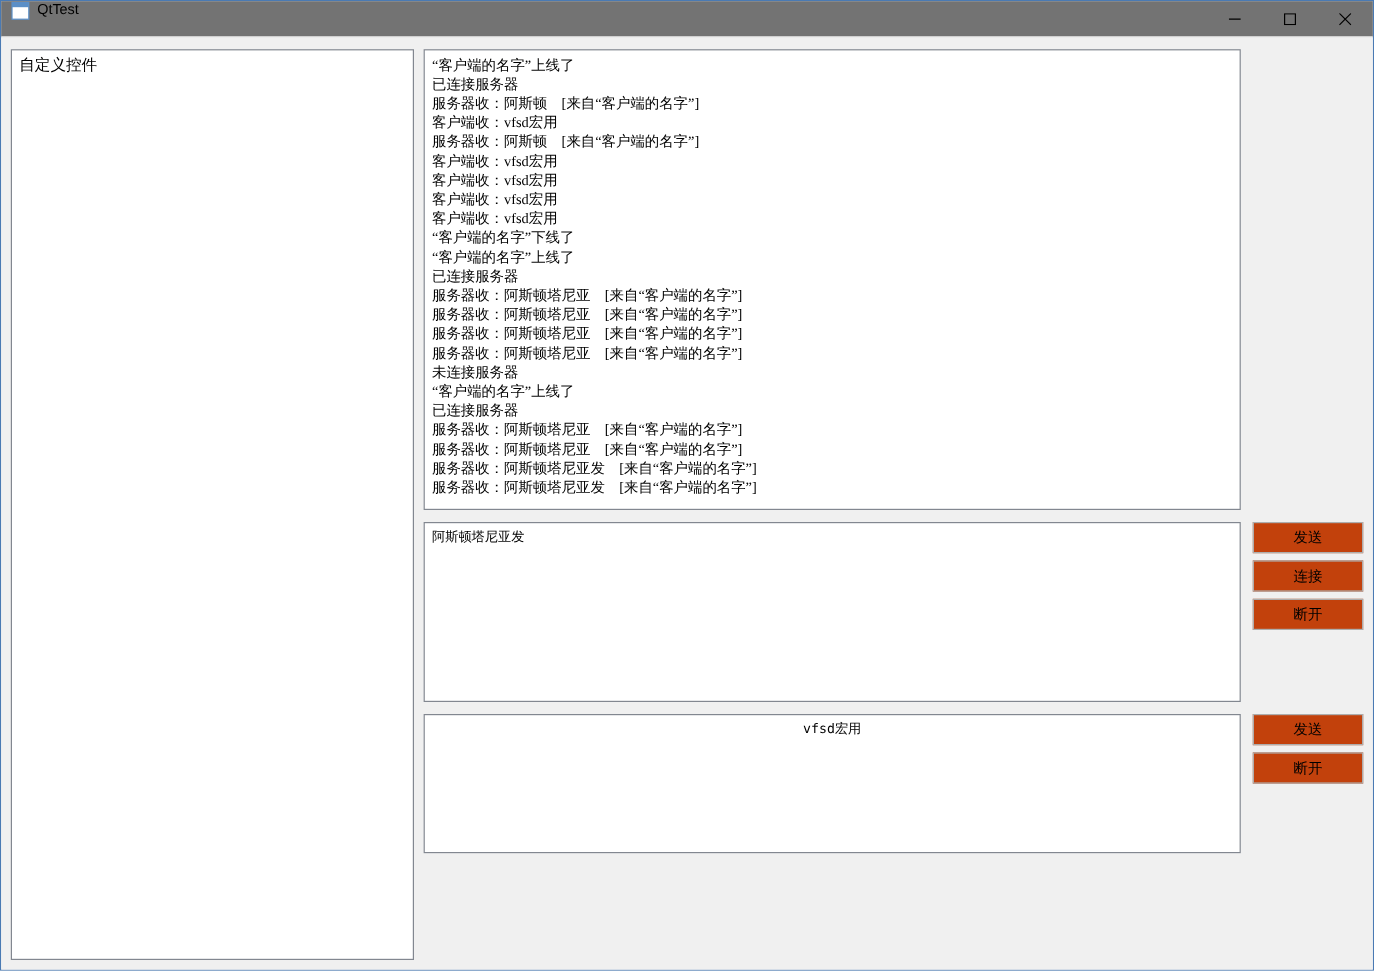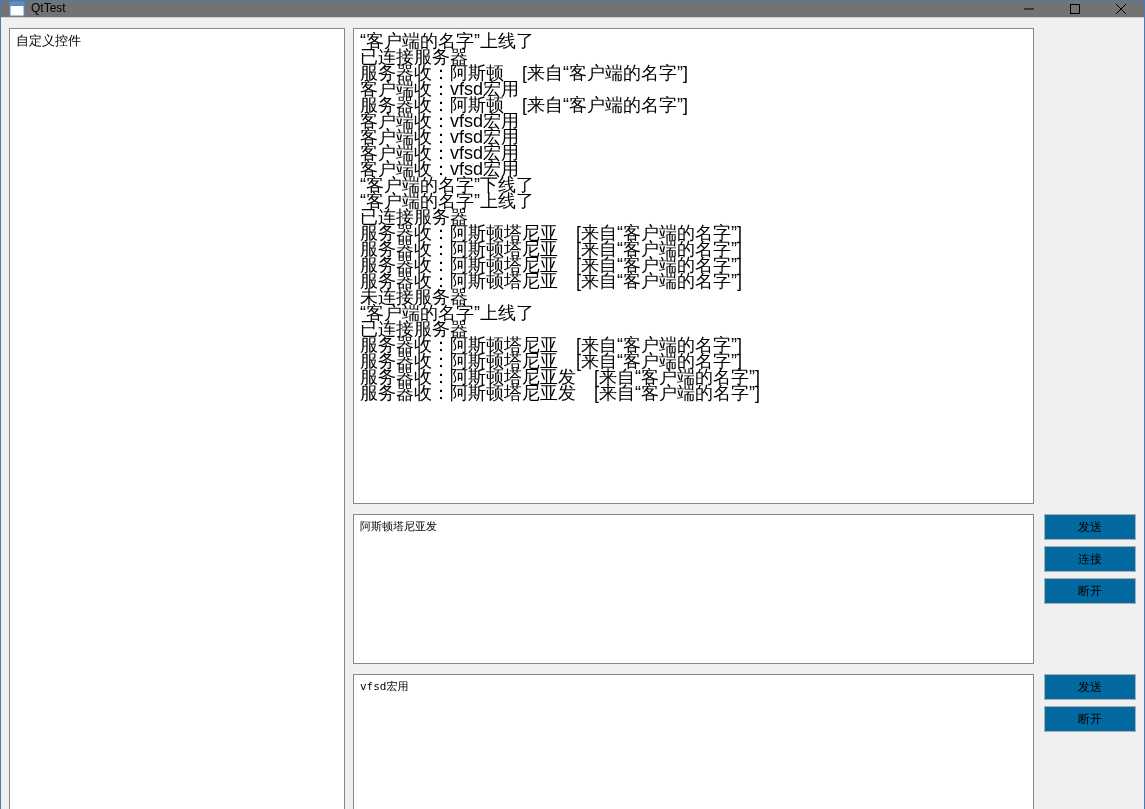--- a/index.html
+++ b/index.html
@@ -79,57 +79,57 @@
   }
 
   .row {
     display: flex;
     gap: 10px;
     align-items: flex-start;
   }
 
   .log-box {
     flex: 1 1 auto;
-    height: 476px;
+    height: 384px;
     border: 1px solid #828790;
     background: #ffffff;
     padding: 4px 6px;
-    font-size: 18px;
+    font-size: 12px;
     line-height: 16px;
     overflow: hidden;
     white-space: pre;
-    font-family: Liberation Sans, sans-serif;
+    font-family: Liberation Serif, serif;
   }
 
   .input-box {
     flex: 1 1 auto;
     border: 1px solid #828790;
     background: #ffffff;
     resize: none;
     padding: 4px 6px;
     font-size: 11px;
     line-height: 16px;
     font-family: "SimSun", "Microsoft YaHei", monospace;
     outline: none;
   }
   .input-box.h1 { height: 150px; }
-  .input-box.h2 { height: 142px; }
+  .input-box.h2 { height: 116px; text-align: center; }
 
   .btn-col {
     width: 92px;
     display: flex;
     flex-direction: column;
     gap: 6px;
   }
   .btn-col.hidden-first { visibility: hidden; }
 
   .qt-btn {
     height: 26px;
     border: 1px solid #adadad;
-    background: #0369a1;
+    background: #c2410c;
     font-size: 12px;
     color: #000;
     display: flex; align-items: center; justify-content: center;
     cursor: default;
     font-family: "Microsoft YaHei", "SimSun", Arial, sans-serif;
   }
 </style>
 </head>
 <body>
 

